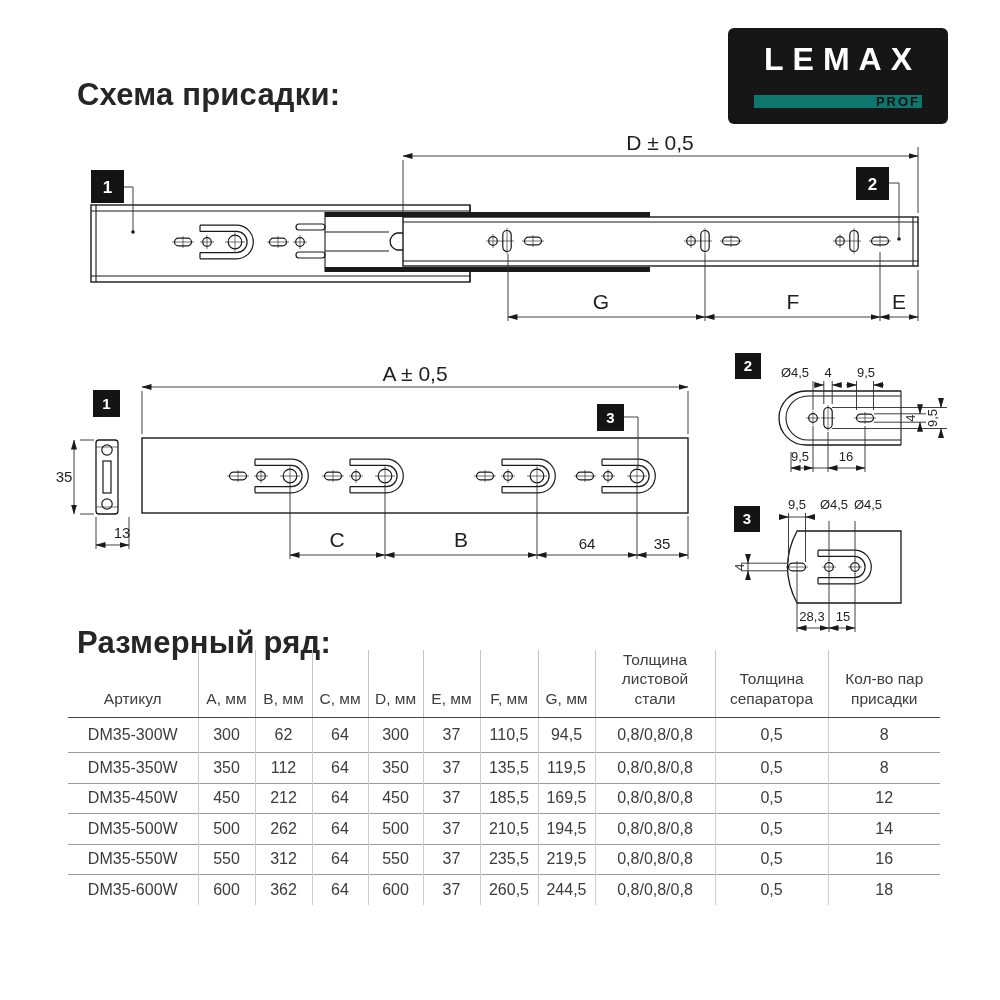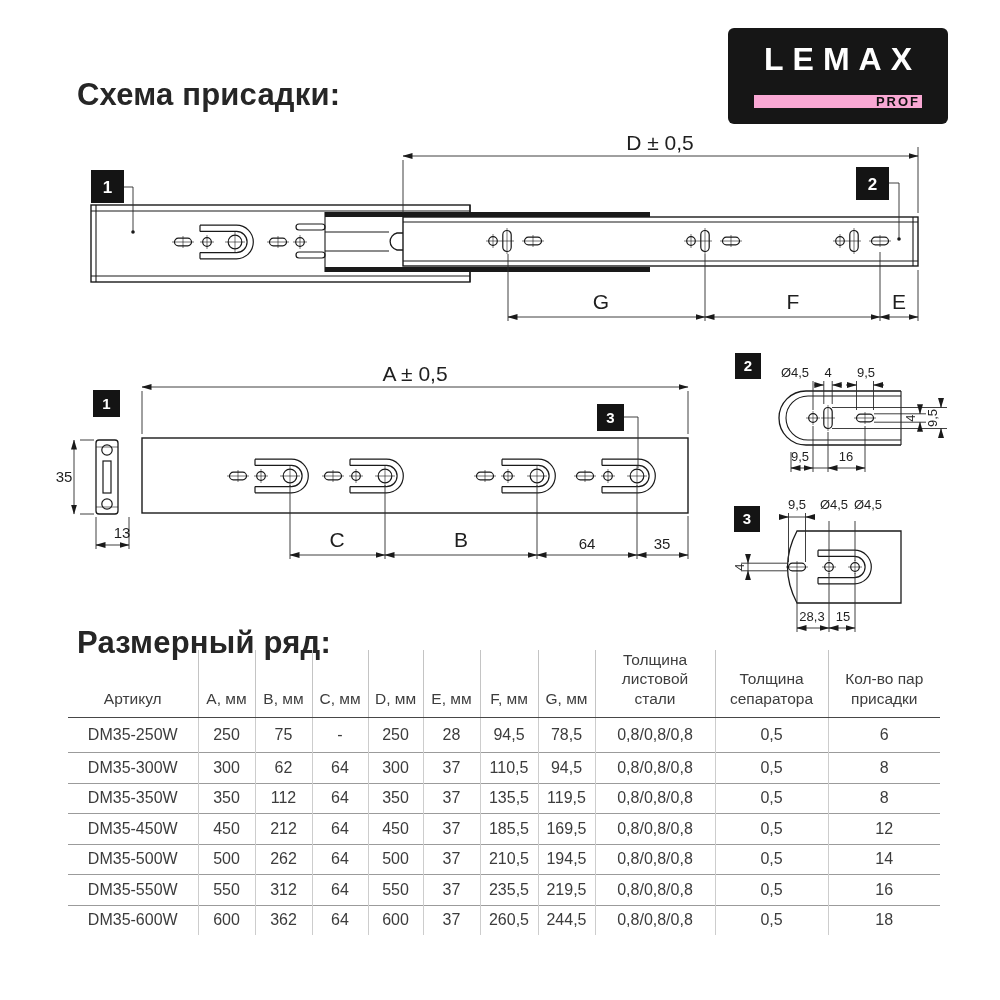--- a/index.html
+++ b/index.html
@@ -4,21 +4,21 @@
 <style>
   html,body{margin:0;padding:0;}
   body{width:1000px;height:1000px;position:relative;background:#fff;
        font-family:"Liberation Sans",sans-serif;color:#3d3d3d;overflow:hidden;}
   .h1{position:absolute;left:72px;font-size:31px;font-weight:700;color:#262626;letter-spacing:.2px;margin:5px;}
   #title-scheme{top:72px;}
   #title-sizes{top:620px;}
   
   .logo{position:absolute;left:728px;top:28px;width:220px;height:96px;background:#161616;border-radius:6px;}
   .logo-brand{color:#fff;font-size:32px;font-weight:700;letter-spacing:9px;text-align:center;margin-top:13px;padding-left:9px;}
-  .logo-bar{position:absolute;left:26px;right:26px;bottom:16px;height:13px;background:#f9a8d4;display:flex;justify-content:flex-end;align-items:center;}
+  .logo-bar{position:absolute;left:26px;right:26px;bottom:16px;height:13px;background:#0f766e;display:flex;justify-content:flex-end;align-items:center;}
   .logo-sub{font-size:13px;font-weight:800;letter-spacing:2px;color:#111;line-height:13px;padding-right:2px;}
   
   svg.drawing{position:absolute;left:0;top:0;}
   .rail{fill:#fff;stroke:#1a1a1a;stroke-width:1.4;}
   .rail2{fill:#fff;stroke:#1a1a1a;stroke-width:1.3;}
   .ln{stroke:#1a1a1a;stroke-width:1.1;fill:none;}
   .band{fill:#1a1a1a;}
   .h{fill:none;stroke:#1a1a1a;stroke-width:1.2;}
   .t{stroke:#1a1a1a;stroke-width:.6;fill:none;}
   .dim{stroke:#2a2a2a;stroke-width:.9;fill:none;}
@@ -278,33 +278,20 @@
 листовой
 стали</th>
         <th>Толщина
 сепаратора</th>
         <th>Кол-во пар
 присадки</th>
       </tr>
   </thead>
   <tbody>
       <tr>
-        <td>DM35-250W</td>
-        <td>250</td>
-        <td>75</td>
-        <td>-</td>
-        <td>250</td>
-        <td>28</td>
-        <td>94,5</td>
-        <td>78,5</td>
-        <td>0,8/0,8/0,8</td>
-        <td>0,5</td>
-        <td>6</td>
-      </tr>
-      <tr>
         <td>DM35-300W</td>
         <td>300</td>
         <td>62</td>
         <td>64</td>
         <td>300</td>
         <td>37</td>
         <td>110,5</td>
         <td>94,5</td>
         <td>0,8/0,8/0,8</td>
         <td>0,5</td>

